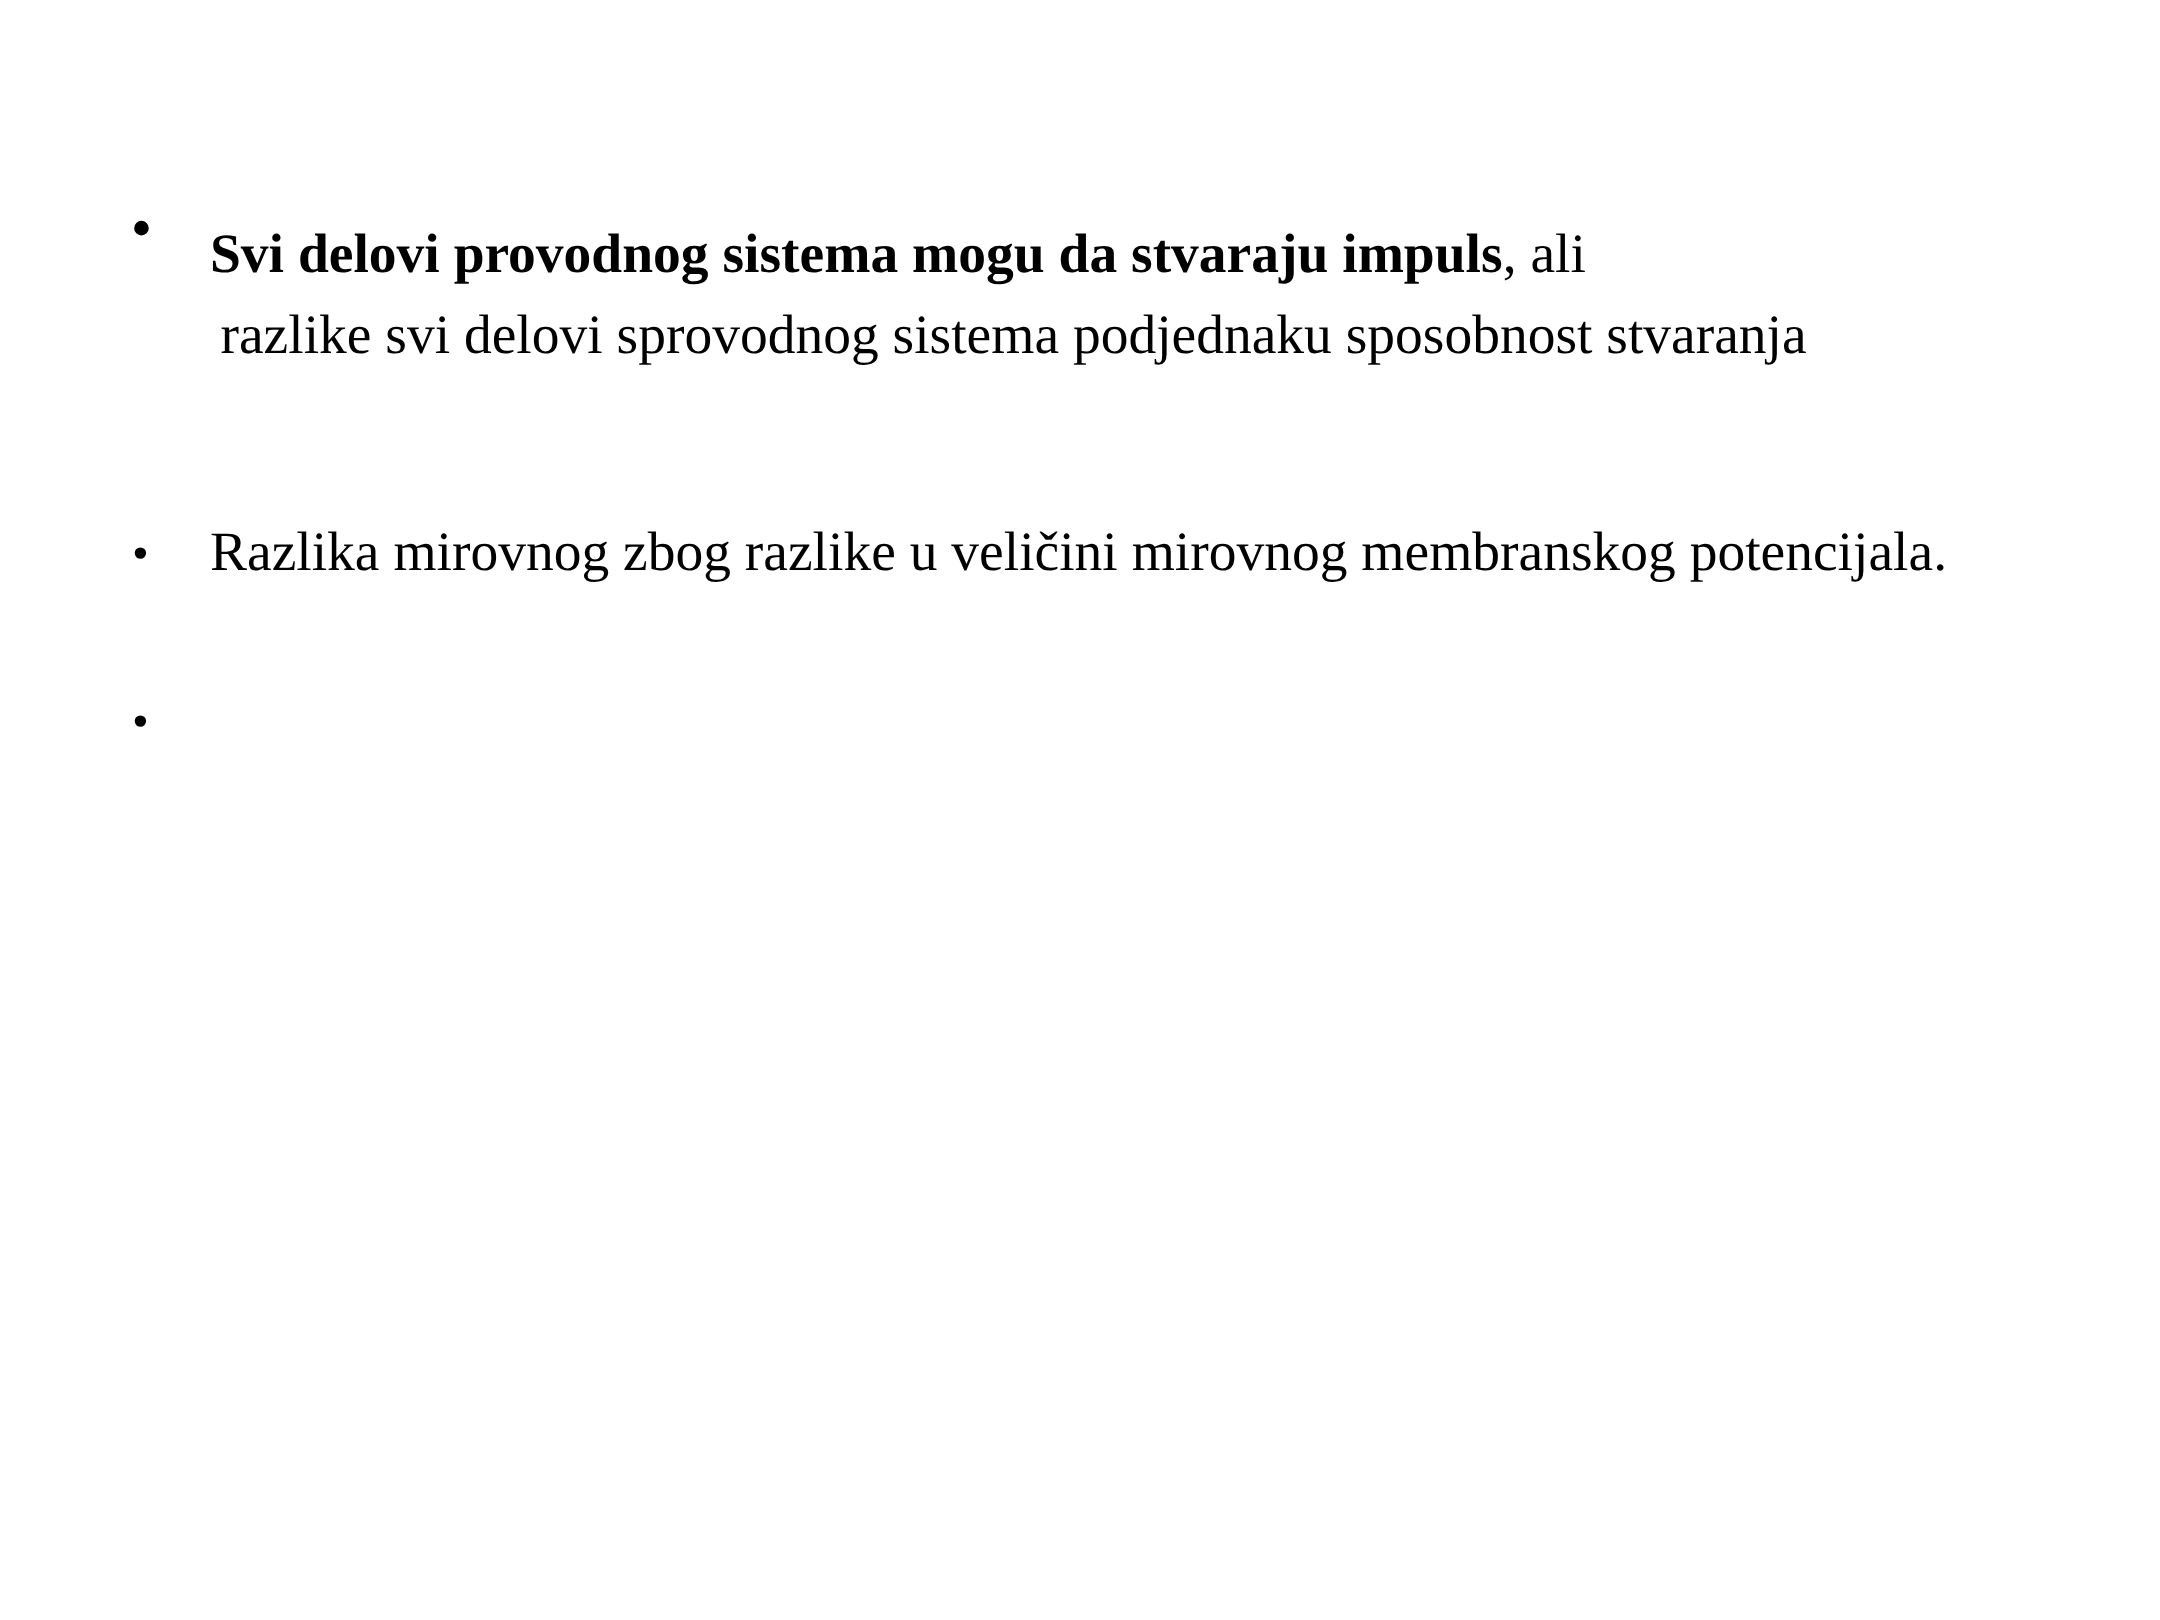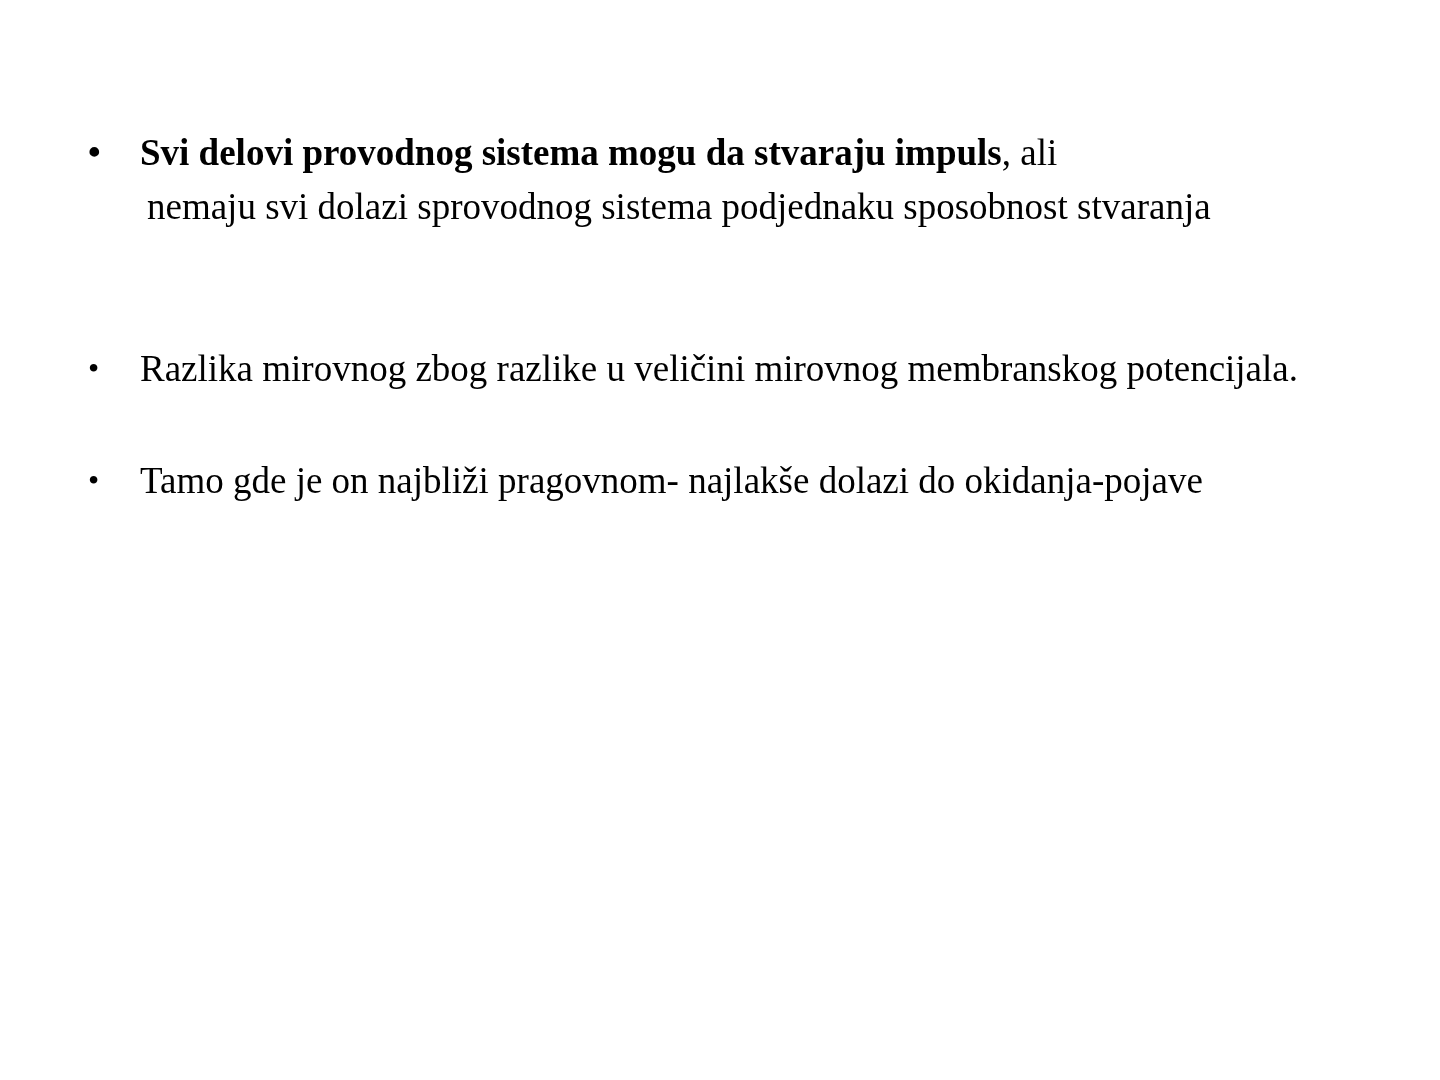--- a/index.html
+++ b/index.html
@@ -50,33 +50,32 @@
     }
     .indent-line { padding-left: 7px; }
   </style>
 </head>
 <body>
 
 <div class="slide">
 
   <div class="bullet-item" style="top:128px;">
     <span class="bullet bold-bullet" style="top:6px;">•</span>
-    <div class="text" style="top:0;">
+    <div class="text" style="top:17px;">
       <div><span class="bold">Svi delovi provodnog sistema mogu da stvaraju impuls</span><span>, ali</span></div>
-      <div class="indent-line" style="margin-top:5px;">nemaju svi dolazi sprovodnog sistema podjednaku sposobnost stvaranja</div>
+      <div class="indent-line" style="margin-top:5px;">razlike svi delovi sprovodnog sistema podjednaku sposobnost stvaranja</div>
     </div>
   </div>
 
   <div class="bullet-item" style="top:344px;">
     <span class="bullet" style="top:8px;">•</span>
     <div class="text" style="top:0;">
       <span>Razlika mirovnog zbog razlike u </span><span class="underline">veličini mirovnog membranskog potencijala</span><span>.</span>
     </div>
   </div>
 
   <div class="bullet-item" style="top:456px;">
     <span class="bullet" style="top:8px;">•</span>
     <div class="text" style="top:0;">
-      <div>Tamo gde je  on najbliži pragovnom- najlakše dolazi do okidanja-pojave</div>
     </div>
   </div>
 
 </div>
 
 </body></html>

